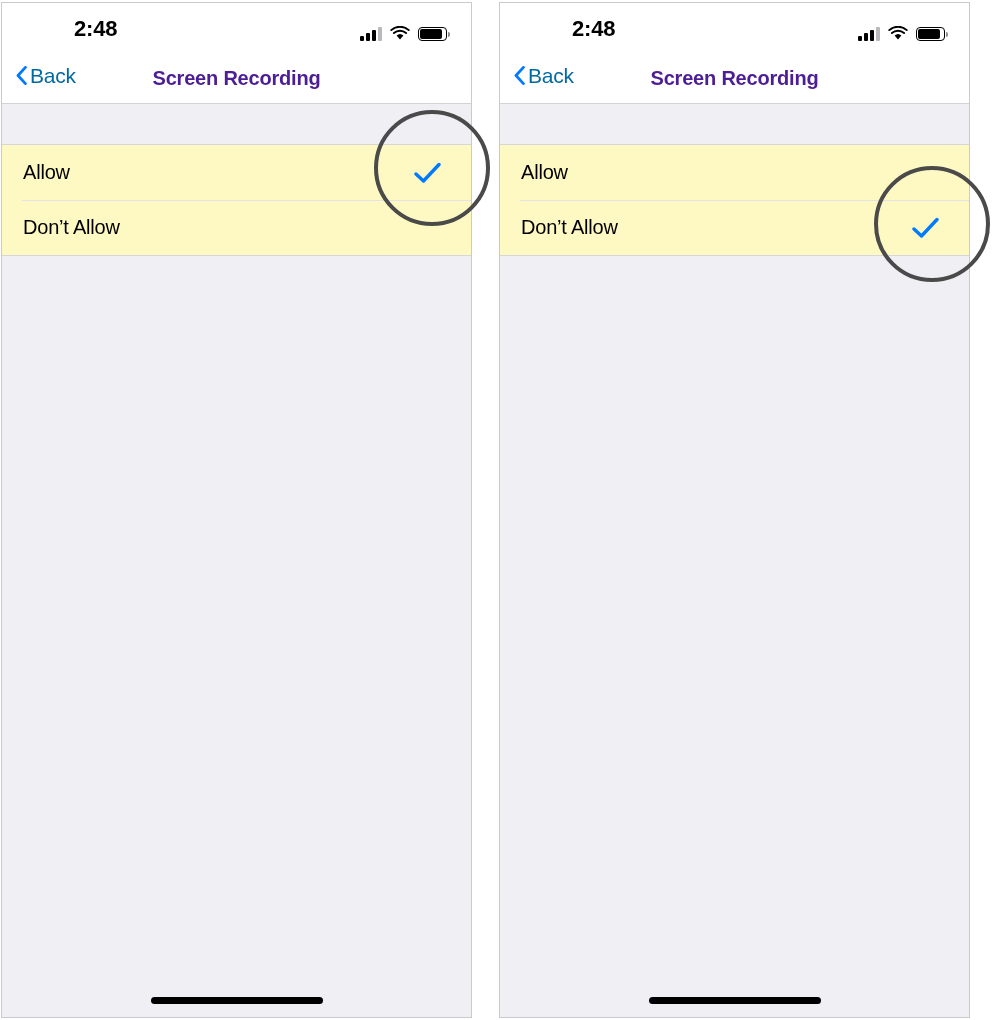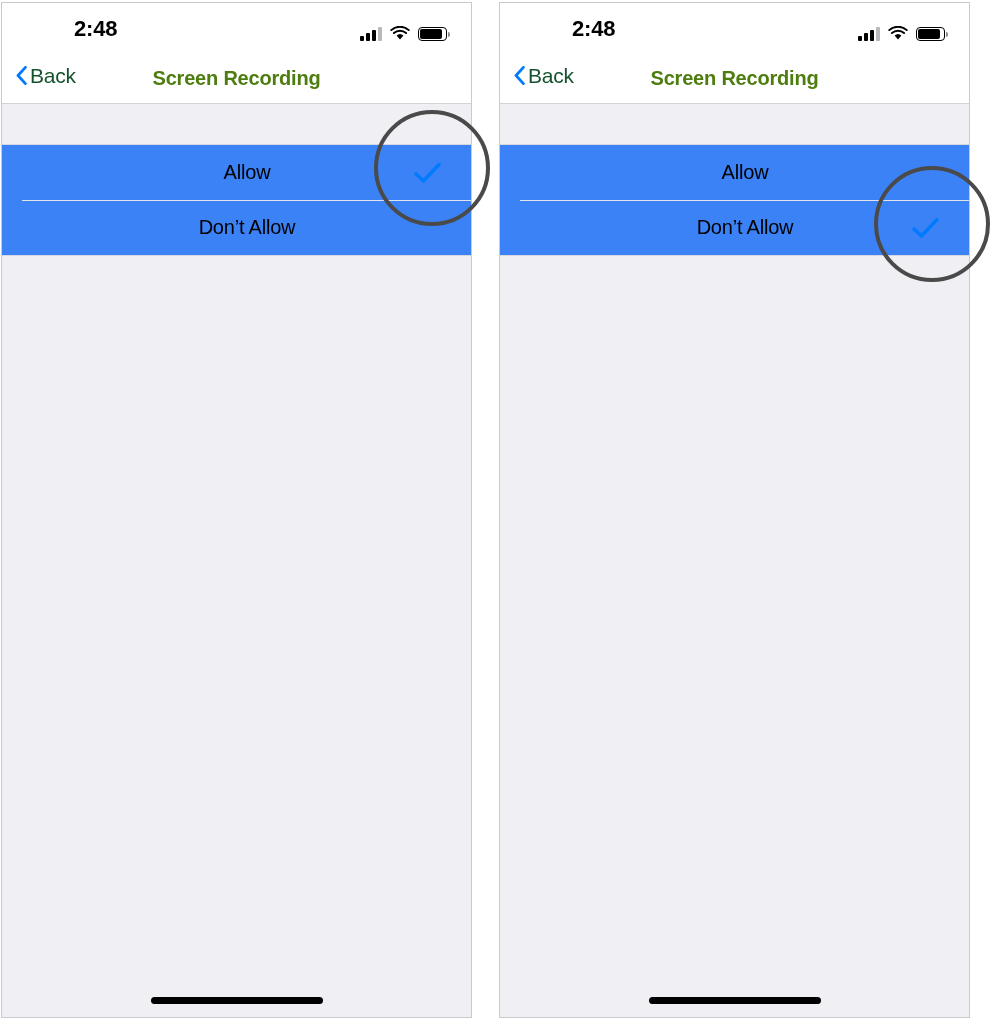--- a/index.html
+++ b/index.html
@@ -127,32 +127,32 @@
     gap: 3px;
     cursor: pointer;
   }
   .chev {
     display: block;
     width: 11px;
     height: 19px;
   }
   .back-label {
     font-size: 21px;
-    color: #14532d;
+    color: #0369a1;
     letter-spacing: -0.2px;
     line-height: 1;
   }
   .nav-title {
     position: absolute;
     left: 0; right: 0;
     top: 10px;
     text-align: center;
     font-size: 20px;
     font-weight: bold;
-    color: #4d7c0f;
+    color: #4c1d95;
     letter-spacing: -0.2px;
   }
 
   
   .content {
     position: relative;
     height: calc(100% - 100px);
     background: #efeff4;
   }
   .section-gap {
@@ -162,23 +162,22 @@
   }
   .list-group {
     background: #ffffff;
     border-bottom: 1px solid #d6d6db;
   }
   .list-row {
     position: relative;
     height: 55px;
     display: flex;
     align-items: center;
-    background: #3b82f6;
+    background: #fef9c3;
     cursor: pointer;
-    justify-content: center;
   }
   .list-row + .list-row::before {
     content: "";
     position: absolute;
     left: 20px;
     right: 0;
     top: 0;
     height: 1px;
     background: #e3e3e7;
   }

